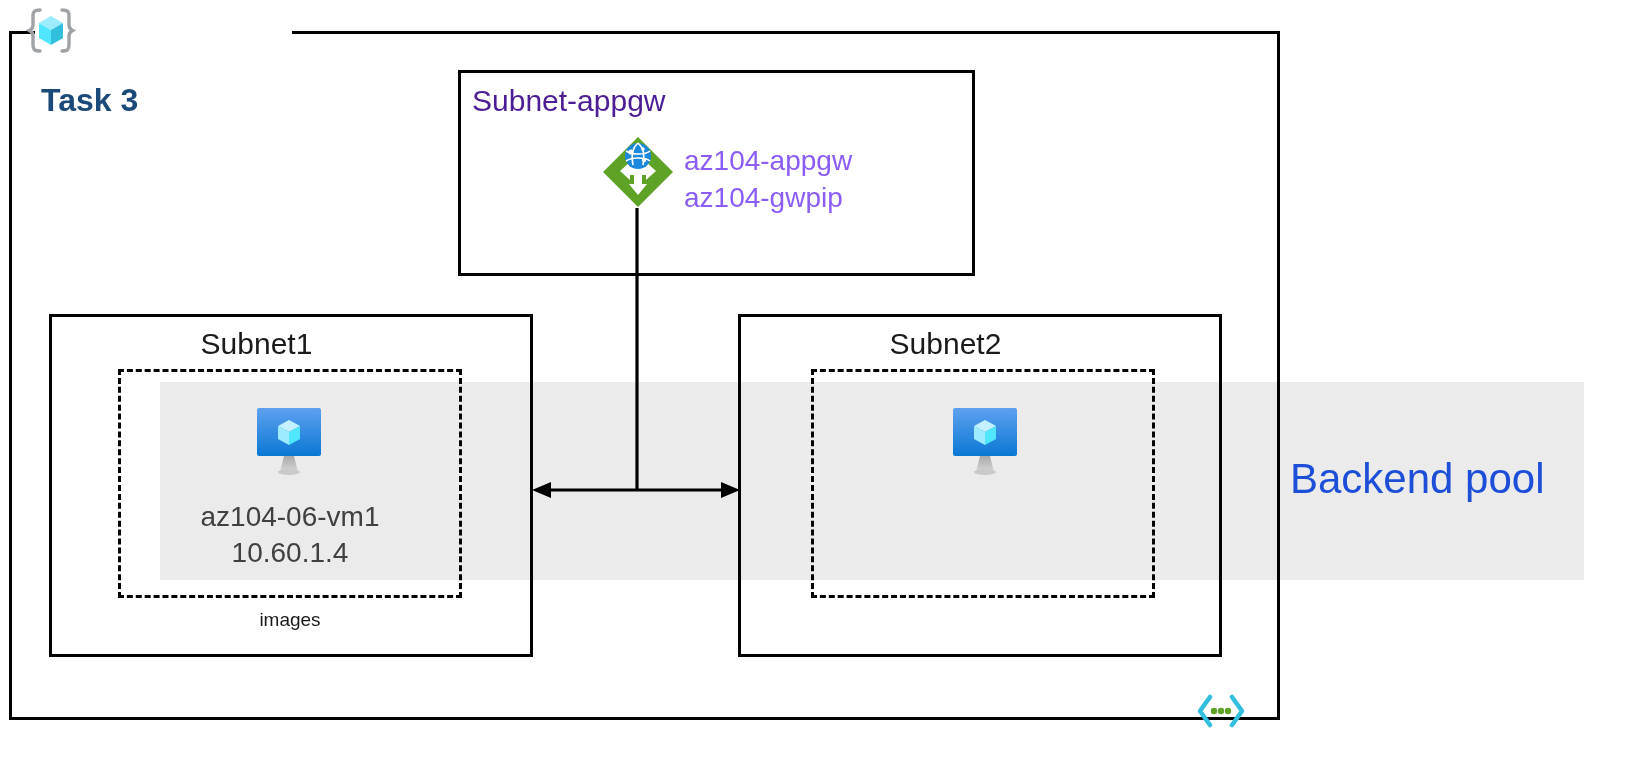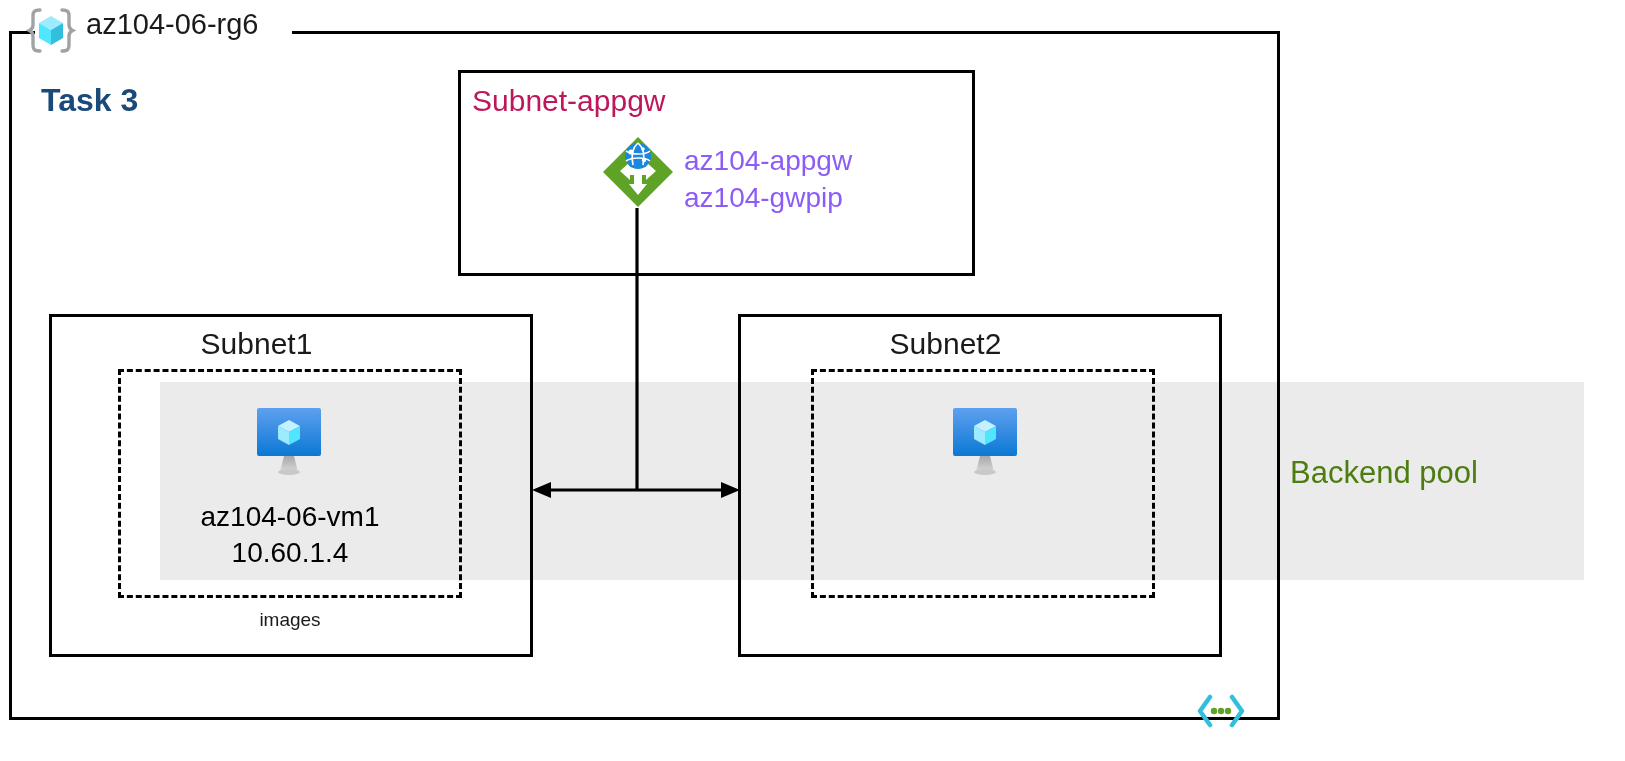--- a/index.html
+++ b/index.html
@@ -28,22 +28,22 @@
     top: 382px;
     width: 1424px;
     height: 198px;
     background: #ebebeb;
     z-index: 1;
   }
   .backend-label {
     position: absolute;
     left: 1290px;
     top: 455px;
-    font-size: 31px;
-    color: #4d7c0f;
+    font-size: 42px;
+    color: #1d4ed8;
     white-space: nowrap;
     z-index: 4;
   }
   .rg-edge-top-left {
     position: absolute;
     left: 9px;
     top: 31px;
     width: 26px;
     height: 3px;
     background: #000000;
@@ -140,21 +140,21 @@
     top: 314px;
     width: 484px;
     height: 343px;
   }
 
   .subnet-title-left {
     position: absolute;
     left: 472px;
     top: 84px;
     font-size: 30px;
-    color: #be185d;
+    color: #4c1d95;
     white-space: nowrap;
     z-index: 6;
   }
   .subnet-title-center {
     position: absolute;
     top: 327px;
     width: 415px;
     text-align: center;
     font-size: 30px;
     color: #1a1a1a;
@@ -206,21 +206,21 @@
   .vm1-icon { left: 252px; }
   .vm2-icon { left: 948px; }
 
   .vm-labels {
     position: absolute;
     top: 499px;
     width: 344px;
     text-align: center;
     font-size: 28px;
     line-height: 36px;
-    color: #000000;
+    color: #404040;
     z-index: 6;
   }
   .vm1-labels { left: 118px; }
   .vm2-labels { left: 811px; }
 
   .storage-label {
     position: absolute;
     top: 609px;
     width: 344px;
     text-align: center;
@@ -268,21 +268,20 @@
 
   <div class="rg-icon">
     <svg viewBox="0 0 50 50" width="50" height="50">
       <path d="M14 4 C8 4 7 6 7 10 L7 19 C7 22 5.5 23.5 3.5 24.5 C5.5 25.5 7 27 7 30 L7 39 C7 43 8 45 14 45" fill="none" stroke="#a0a3a6" stroke-width="3.4" stroke-linecap="round"></path>
       <path d="M36 4 C42 4 43 6 43 10 L43 19 C43 22 44.5 23.5 46.5 24.5 C44.5 25.5 43 27 43 30 L43 39 C43 43 42 45 36 45" fill="none" stroke="#a0a3a6" stroke-width="3.4" stroke-linecap="round"></path>
       <polygon points="25,10 37,17 25,24 13,17" fill="#9cebff"></polygon>
       <polygon points="13,17 25,24 25,39 13,32" fill="#50e6ff"></polygon>
       <polygon points="37,17 37,32 25,39 25,24" fill="#32bedd"></polygon>
     </svg>
   </div>
-  <div class="rg-title">az104-06-rg6</div>
 
   <div class="task-label">Task 3</div>
 
   <div class="subnet-box subnet-appgw"></div>
   <div class="subnet-title-left">Subnet-appgw</div>
 
   <div class="gw-icon">
     <svg viewBox="0 0 76 76" width="76" height="76">
       <polygon points="38,3 73,38 38,73 3,38" fill="#5ea226"></polygon>
 

